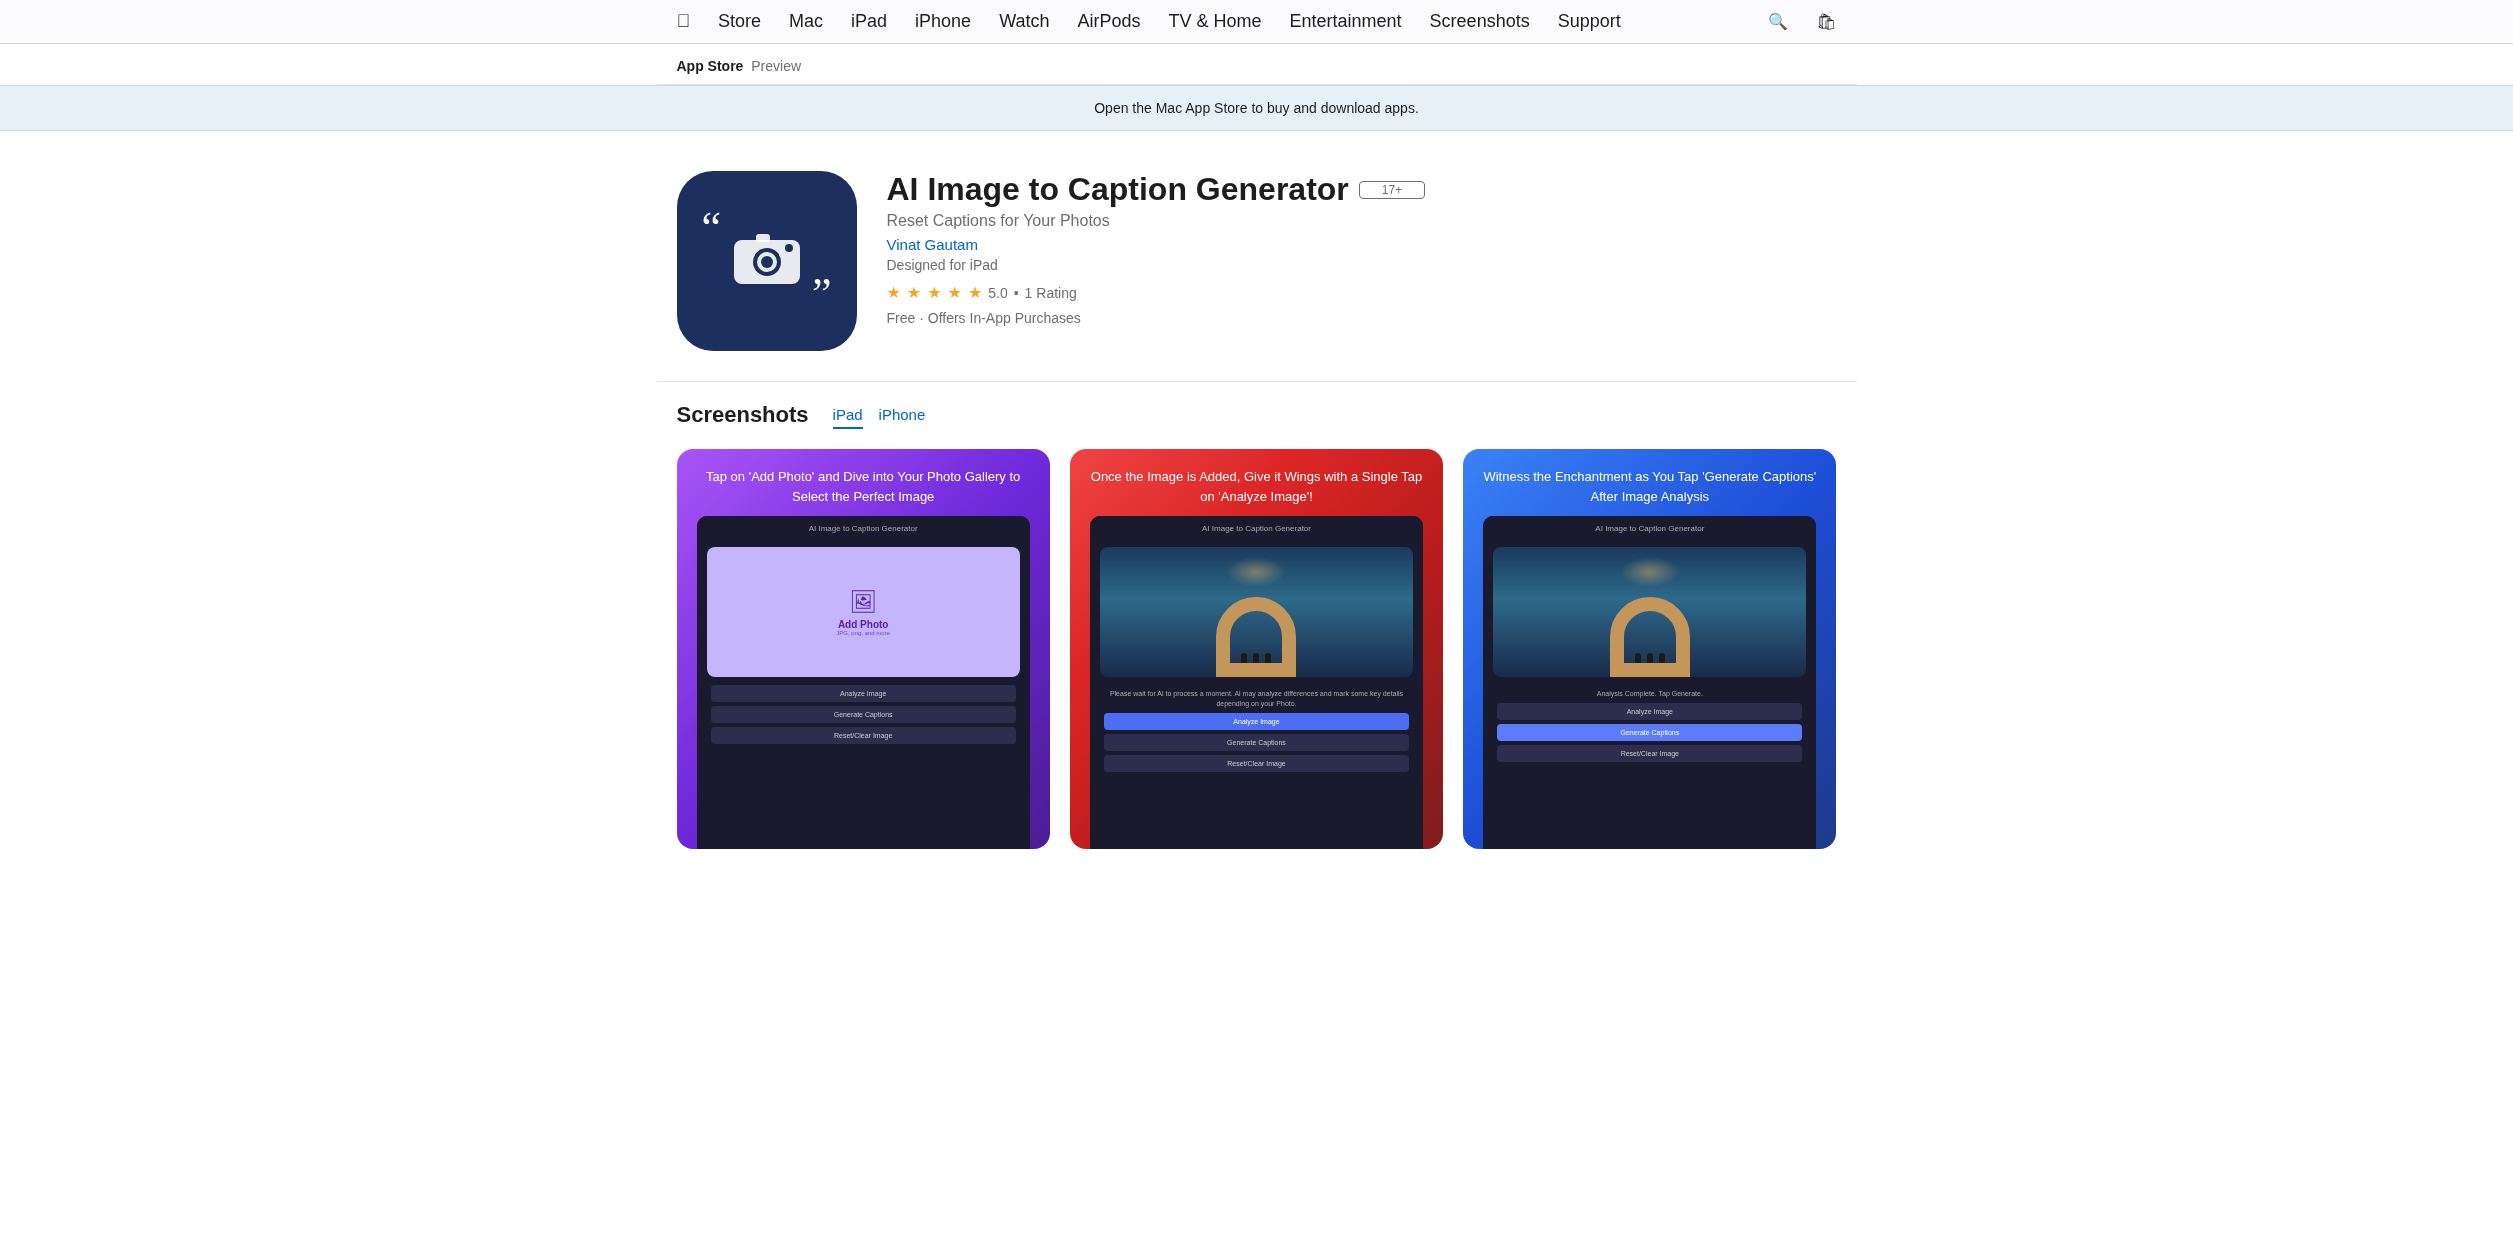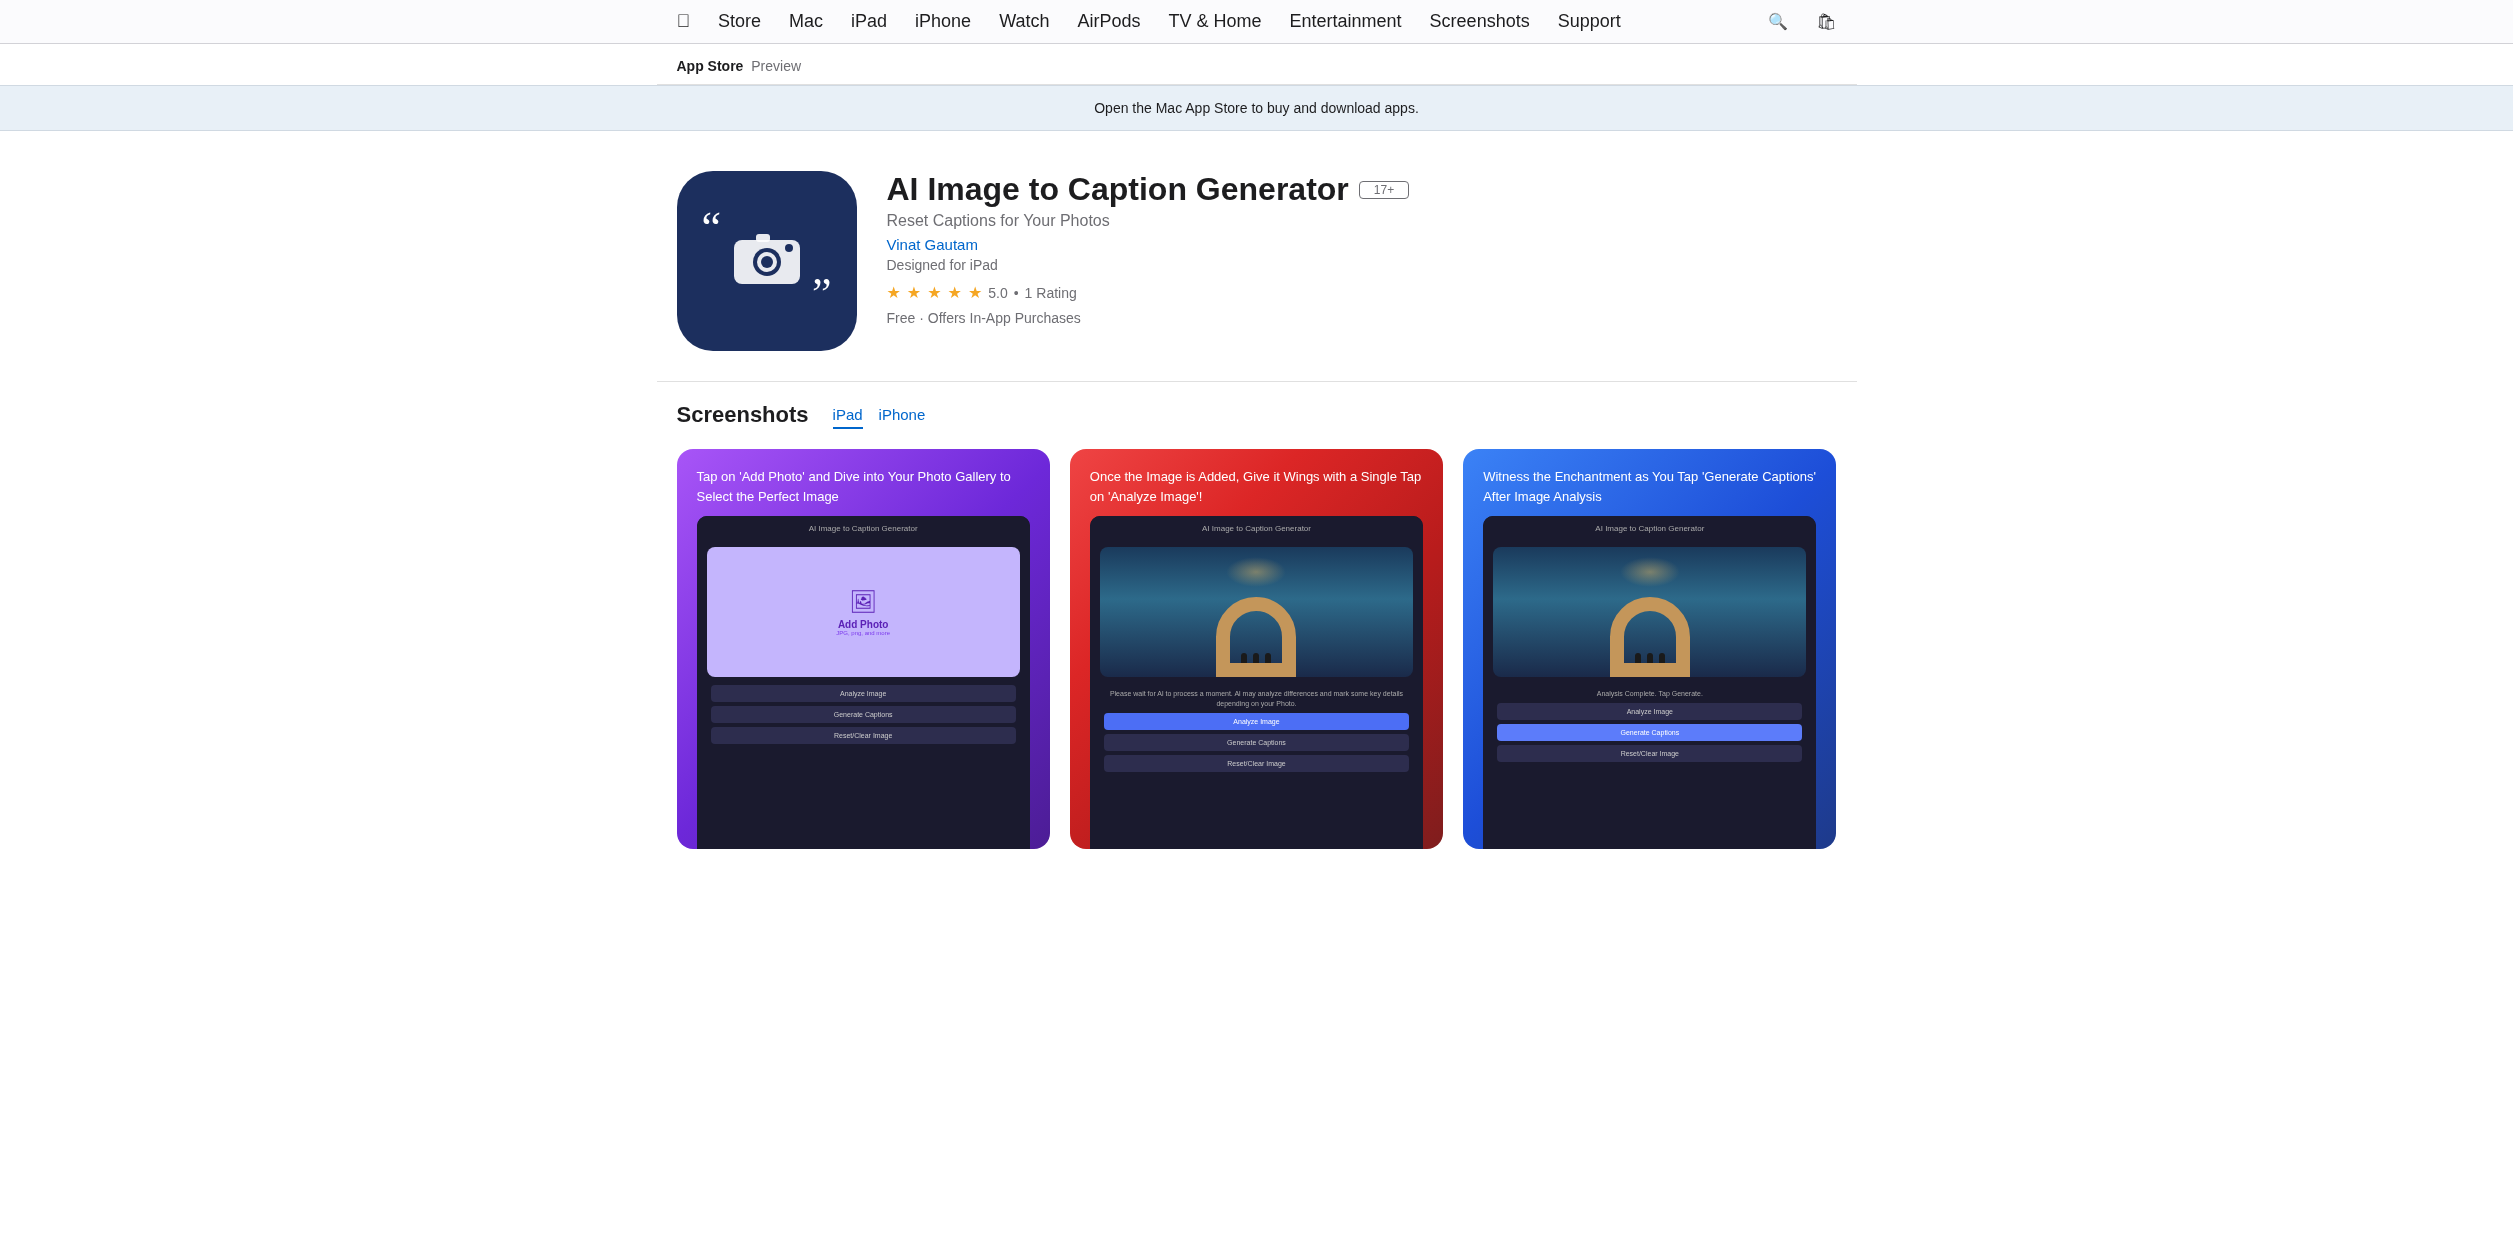--- a/index.html
+++ b/index.html
@@ -27,21 +27,21 @@
     
     .app-header { max-width: 1200px; margin: 0 auto; padding: 40px 20px 30px; display: flex; align-items: flex-start; gap: 30px; }
     .app-icon { width: 180px; height: 180px; border-radius: 36px; background: #1c2f5e; flex-shrink: 0; display: flex; align-items: center; justify-content: center; position: relative; overflow: hidden; }
     .app-icon-inner { position: relative; width: 130px; height: 110px; display: flex; align-items: center; justify-content: center; }
     .quote-left { position: absolute; top: 0; left: 0; font-size: 44px; color: #fff; font-family: Georgia, serif; line-height: 1; }
     .quote-right { position: absolute; bottom: 0; right: 0; font-size: 44px; color: #fff; font-family: Georgia, serif; line-height: 1; }
     .camera-icon { color: #fff; font-size: 48px; position: relative; z-index: 1; }
     .app-info { flex: 1; }
     .app-title-row { display: flex; align-items: center; gap: 10px; margin-bottom: 4px; }
     .app-title { font-size: 32px; font-weight: 600; color: #1d1d1f; }
-    .age-badge { display: inline-block; border: 1px solid #6e6e73; border-radius: 4px; padding: 1px 14px; font-size: 12px; color: #6e6e73; font-weight: 500; }
+    .age-badge { display: inline-block; border: 1px solid #6e6e73; border-radius: 4px; padding: 1px 22px; font-size: 12px; color: #6e6e73; font-weight: 500; }
     .app-subtitle { font-size: 16px; color: #6e6e73; margin-bottom: 6px; }
     .app-author { font-size: 15px; color: #0066cc; margin-bottom: 4px; cursor: pointer; }
     .app-designed { font-size: 14px; color: #6e6e73; margin-bottom: 10px; }
     .stars { display: flex; align-items: center; gap: 6px; margin-bottom: 8px; }
     .star { color: #f5a623; font-size: 16px; }
     .rating-text { font-size: 14px; color: #6e6e73; }
     .app-price { font-size: 14px; color: #6e6e73; }
 
     
     .screenshots-section { max-width: 1200px; margin: 0 auto; padding: 20px 20px 30px; }
@@ -54,21 +54,21 @@
     .screenshots-row { display: flex; gap: 20px; }
     .screenshot-card { flex: 1; border-radius: 16px; overflow: hidden; position: relative; min-height: 400px; display: flex; flex-direction: column; }
 
     
     .screenshot-1 { background: linear-gradient(135deg, #a855f7 0%, #6d28d9 50%, #4c1d95 100%); }
     
     .screenshot-2 { background: linear-gradient(135deg, #ef4444 0%, #dc2626 30%, #b91c1c 60%, #7f1d1d 100%); }
     
     .screenshot-3 { background: linear-gradient(135deg, #3b82f6 0%, #1d4ed8 50%, #1e3a8a 100%); }
 
-    .screenshot-caption { padding: 18px 20px 10px; font-size: 13px; color: #fff; font-weight: 500; line-height: 1.5; }
+    .screenshot-caption { padding: 18px 20px 10px; text-align: center; font-size: 13px; color: #fff; font-weight: 500; line-height: 1.5; }
 
     .screenshot-mockup { margin: 0 20px; border-radius: 12px; overflow: hidden; background: #1a1a2e; flex: 1; display: flex; flex-direction: column; }
     .mockup-header { background: #1a1a2e; padding: 8px 12px 4px; text-align: center; }
     .mockup-title { font-size: 8px; color: #aaa; }
     .mockup-body { flex: 1; display: flex; flex-direction: column; align-items: center; padding: 10px; background: #1a1a2e; }
 
     
     .add-photo-area { width: 100%; background: #c4b5fd; border-radius: 8px; height: 130px; display: flex; flex-direction: column; align-items: center; justify-content: center; margin-bottom: 8px; }
     .mockup-buttons { width: 100%; display: flex; flex-direction: column; gap: 4px; padding: 0 4px 8px; }
     .mockup-btn { background: #2d2d4e; border-radius: 4px; padding: 5px; text-align: center; font-size: 7px; color: #ccc; }

